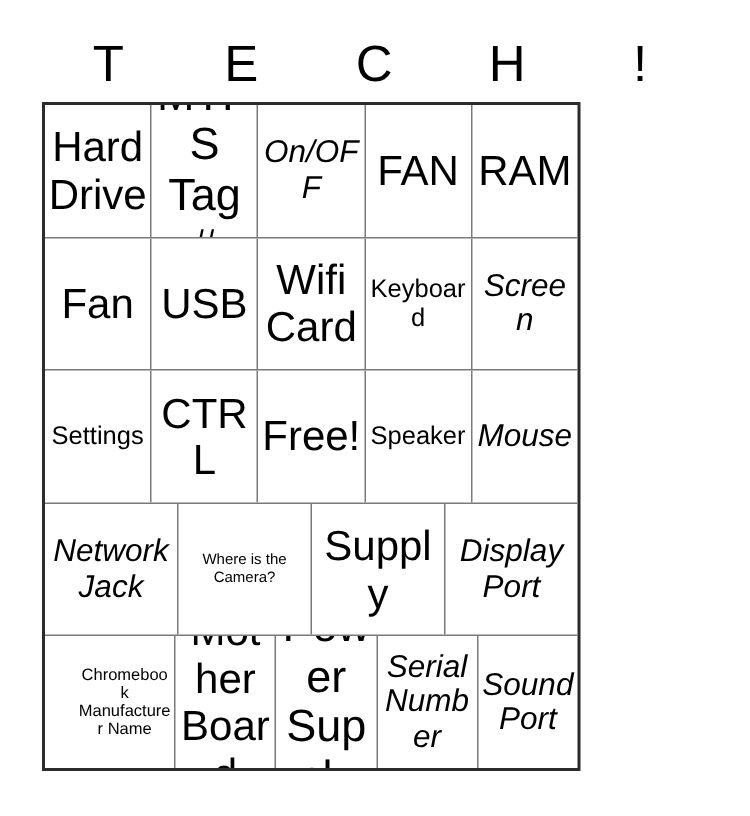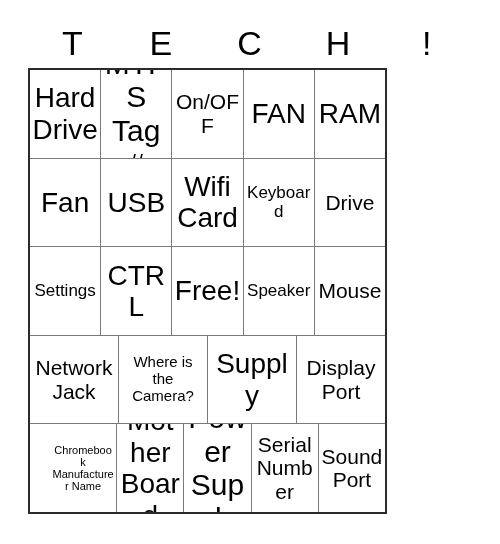--- a/index.html
+++ b/index.html
@@ -76,23 +76,23 @@
     min-width: 0;
     overflow: hidden;
     word-break: break-word;
   }
   .cell:last-child {
     border-right: none;
   }
   
   .cell[data-size="xl"]  { font-size: 28px; }
   .cell[data-size="lg"]  { font-size: 30px; }
-  .cell[data-size="md"]  { font-size: 21px; }
+  .cell[data-size="md"]  { font-size: 21px; font-style: italic; }
   .cell[data-size="sm"]  { font-size: 17px; }
-  .cell[data-size="xs"]  { font-size: 15px; align-items: center; }
+  .cell[data-size="xs"]  { font-size: 10px; align-items: center; }
   .cell[data-size="xxs"] { font-size: 11px; }
   .cell-text {
     display: block;
     width: 100%;
   }
 </style>
 </head>
 <body>
 
 <div class="card">
@@ -132,21 +132,21 @@
       <div class="cell" data-size="xl">
           <span class="cell-text">USB</span>
         </div>
       <div class="cell" data-size="xl">
           <span class="cell-text">Wifi Card</span>
         </div>
       <div class="cell" data-size="sm">
           <span class="cell-text">Keyboard</span>
         </div>
       <div class="cell" data-size="md">
-          <span class="cell-text">Drive</span>
+          <span class="cell-text">Screen</span>
         </div>
     </div>
 
     <div class="grid-row">
       <div class="cell" data-size="sm">
           <span class="cell-text">Settings</span>
         </div>
       <div class="cell" data-size="xl">
           <span class="cell-text">CTRL</span>
         </div>

